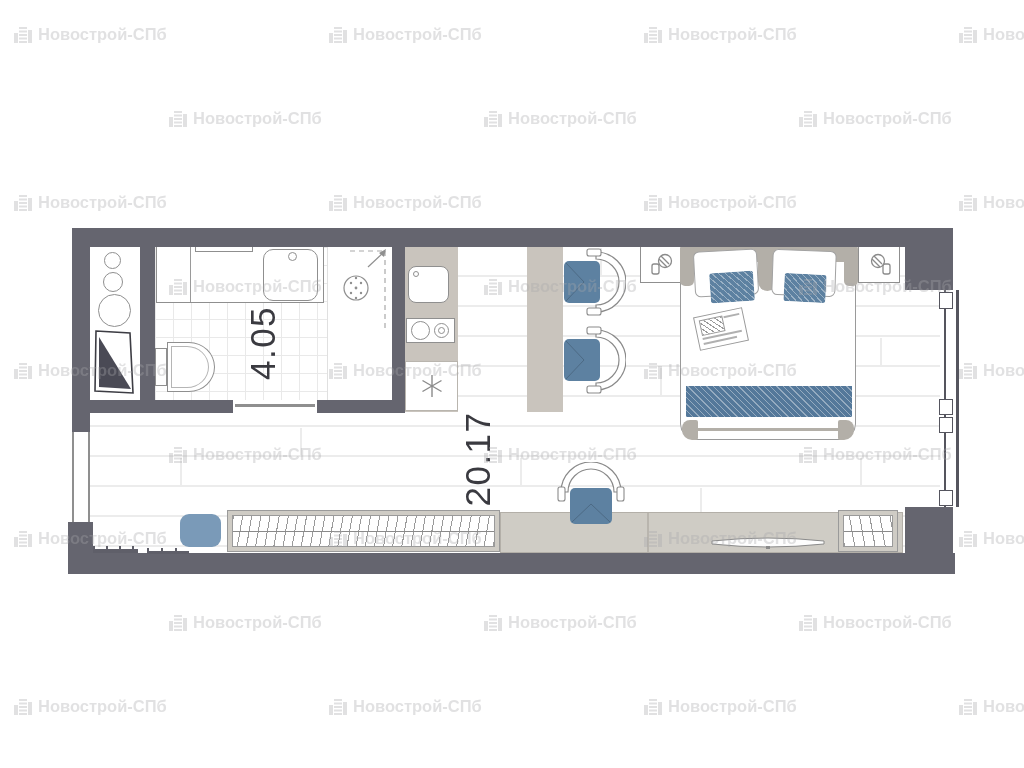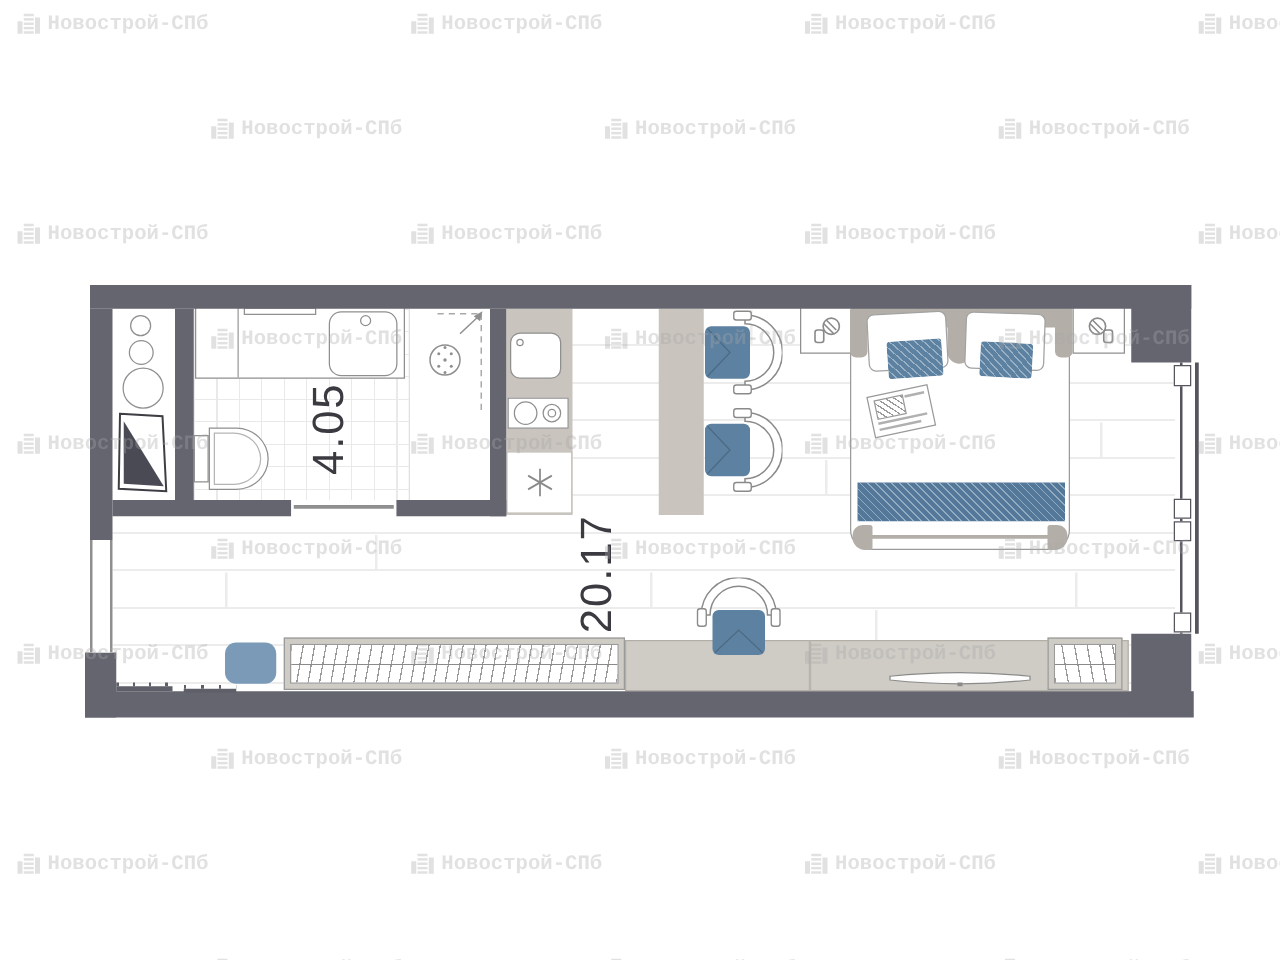--- a/index.html
+++ b/index.html
@@ -213,21 +213,21 @@
   <div class="abs" style="left:180px;top:514px;width:41px;height:33px;background:#7a9ab8;border-radius:9px;z-index:4;"></div>
 
   <div class="abs" style="left:93px;top:546px;width:45px;height:7px;z-index:6;border-bottom:4px solid #5f5f69;
        background:repeating-linear-gradient(to right,#5f5f69 0 2px,transparent 2px 13px);box-sizing:border-box;"></div>
   <div class="abs" style="left:147px;top:548px;width:42px;height:6px;z-index:6;border-bottom:3.5px solid #5f5f69;
        background:repeating-linear-gradient(to right,#5f5f69 0 2px,transparent 2px 14px);box-sizing:border-box;"></div>
 
   <div class="arealabel" style="left:263px;top:343px;">4.05</div>
   <div class="arealabel" style="left:478px;top:459px;">20.17</div>
 
-  <div class="abs" style="left:0;top:0;width:1024px;height:658px;z-index:50;pointer-events:none;font-family:Liberation Mono, monospace;">
+  <div class="abs" style="left:0;top:16px;width:1024px;height:658px;z-index:50;pointer-events:none;">
       <div class="wm" style="left: 13px; top: 8px;">
         <svg width="20" height="20" viewBox="0 0 20 20" style="display: inline-block;" fill="currentColor">
   <rect x="1" y="9" width="4" height="10"></rect>
   <rect x="6" y="3" width="8" height="2"></rect>
           <rect x="6" y="6.5" width="8" height="2"></rect>
   <rect x="6" y="10" width="8" height="2"></rect>
           <rect x="6" y="13.5" width="8" height="2"></rect>
   <rect x="6" y="17" width="8" height="2"></rect>
   <rect x="15" y="6" width="4" height="13"></rect>
 </svg>

